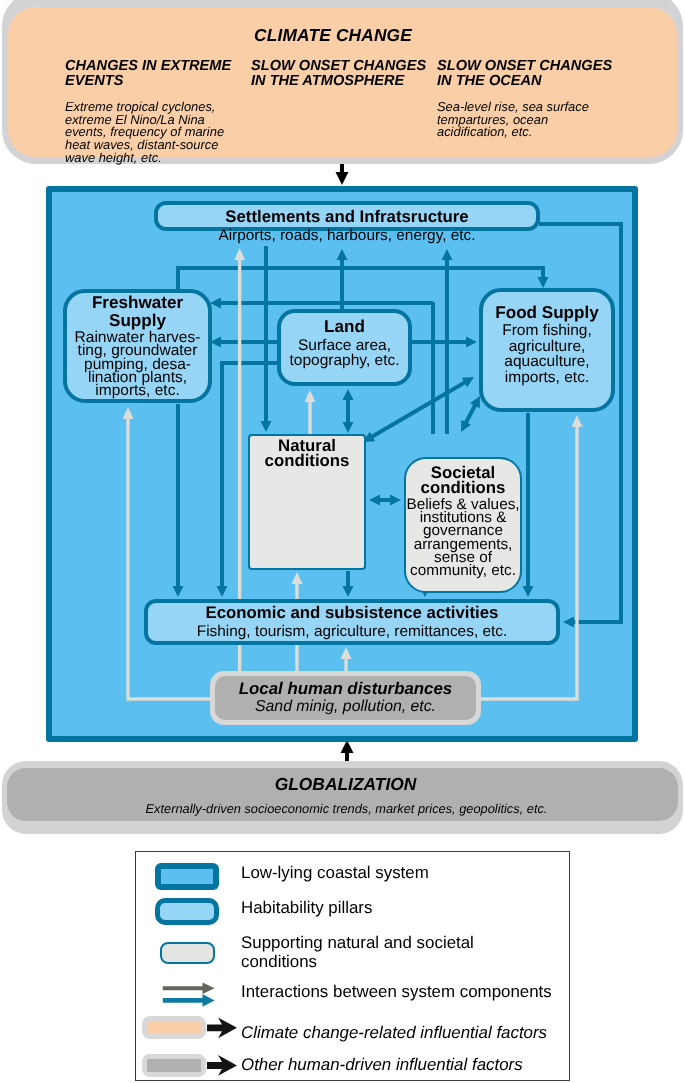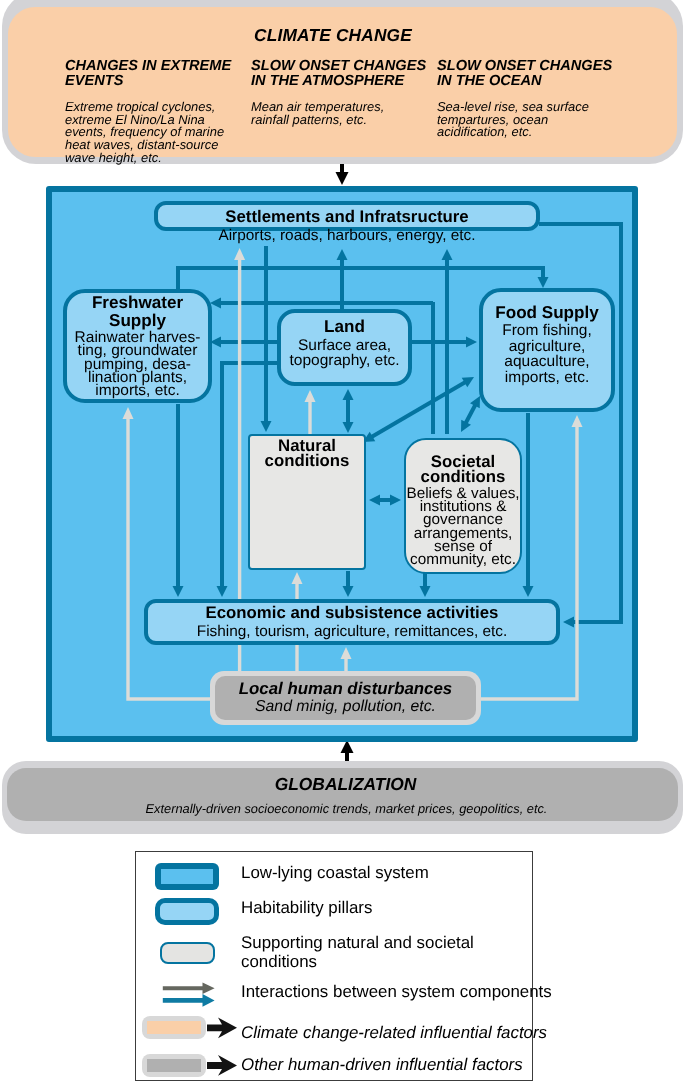--- a/index.html
+++ b/index.html
@@ -33,21 +33,21 @@
   .lhd{position:absolute;background:#d8d8d8;border-radius:14px;box-sizing:border-box;}
   .lhd-in{position:absolute;background:#b0b0b0;border-radius:10px;box-sizing:border-box;
           text-align:center;font-style:italic;}
 
   
   .glob{position:absolute;left:2px;top:761px;width:681px;height:73px;background:#d3d3d6;border-radius:24px;}
   .glob-in{position:absolute;left:5px;top:7px;width:671px;height:53px;background:#b0b0b0;
            border-radius:19px;text-align:center;font-style:italic;}
 
   
-  .legend{position:absolute;left:135px;top:851px;width:398px;height:230px;
+  .legend{position:absolute;left:135px;top:851px;width:435px;height:230px;
           background:#fff;border:1.6px solid #3c3c3c;box-sizing:border-box;}
   .lg-row{position:absolute;}
   .lg-lab{position:absolute;font-size:16.9px;color:#000;line-height:18.5px;}
   svg{position:absolute;left:0;top:0;overflow:visible;}
 </style>
 </head>
 <body>
 
 <div id="root">
 
@@ -66,24 +66,20 @@
             <div>events, frequency of marine</div>
             <div>heat waves, distant-source</div>
             <div>wave height, etc.</div>
           </div>
       </div>
 
       <div class="cc-col" style="left:243px;top:52px;width:185px;">
         <div class="cc-h">
             <div>SLOW ONSET CHANGES</div>
             <div>IN THE ATMOSPHERE</div>
-          </div>
-        <div class="cc-t">
-            <div>Mean air temperatures,</div>
-            <div>rainfall patterns, etc.</div>
           </div>
       </div>
 
       <div class="cc-col" style="left:429px;top:52px;width:185px;">
         <div class="cc-h">
             <div>SLOW ONSET CHANGES</div>
             <div>IN THE OCEAN</div>
           </div>
         <div class="cc-t">
             <div>Sea-level rise, sea surface</div>
@@ -221,21 +217,21 @@
       </div>
   </div>
 
   <div class="node cond" style="left:248px;top:434px;width:118px;height:136px;border-radius:4px;padding-top:2px;">
     <div class="t" style="font-size:16.8px;line-height:15px;">
         <div>Natural</div>
         <div>conditions</div>
       </div>
   </div>
 
-  <div class="node cond" style="left:404px;top:438px;width:118px;height:136px;border-radius:22px;padding-top:14px;">
+  <div class="node cond" style="left:404px;top:457px;width:118px;height:136px;border-radius:22px;padding-top:6px;">
     <div class="t" style="font-size:16.8px;line-height:15px;">
         <div>Societal</div>
         <div>conditions</div>
       </div>
     <div class="d" style="font-size:15.3px;line-height:13.2px;padding-top:3px;">
         <div>Beliefs &amp; values,</div>
         <div>institutions &amp;</div>
         <div>governance</div>
         <div>arrangements,</div>
         <div>sense of</div>

